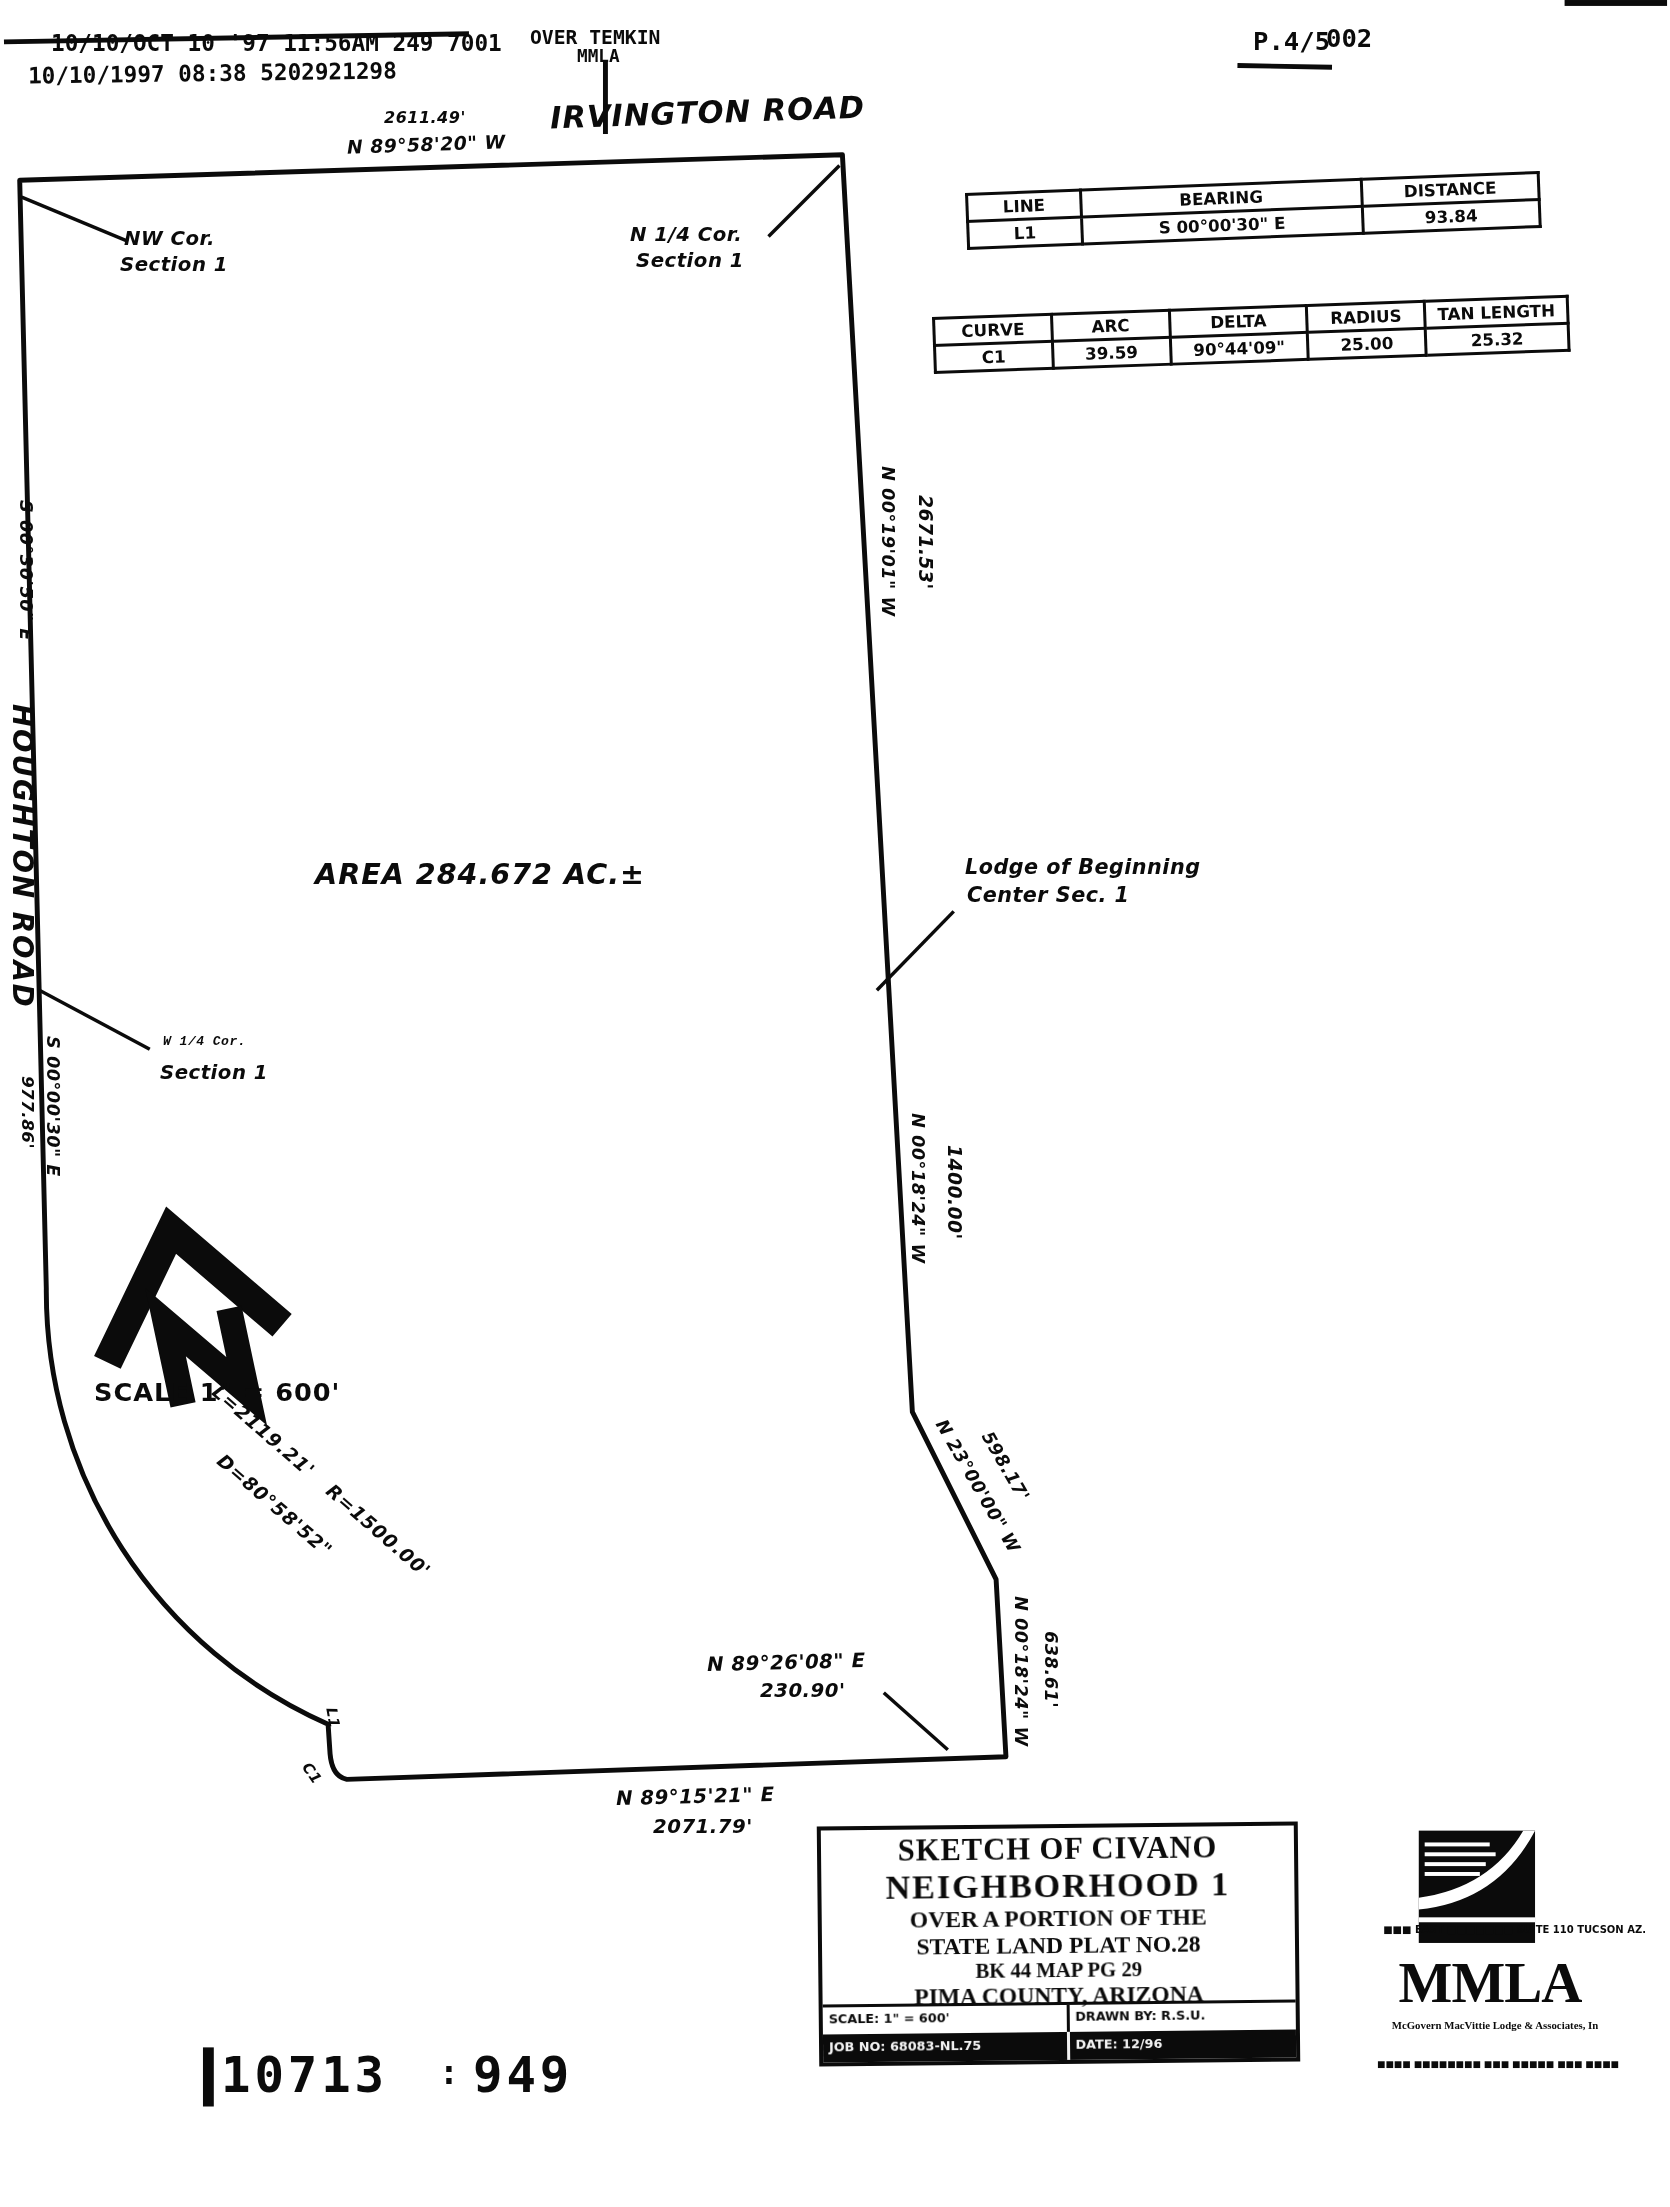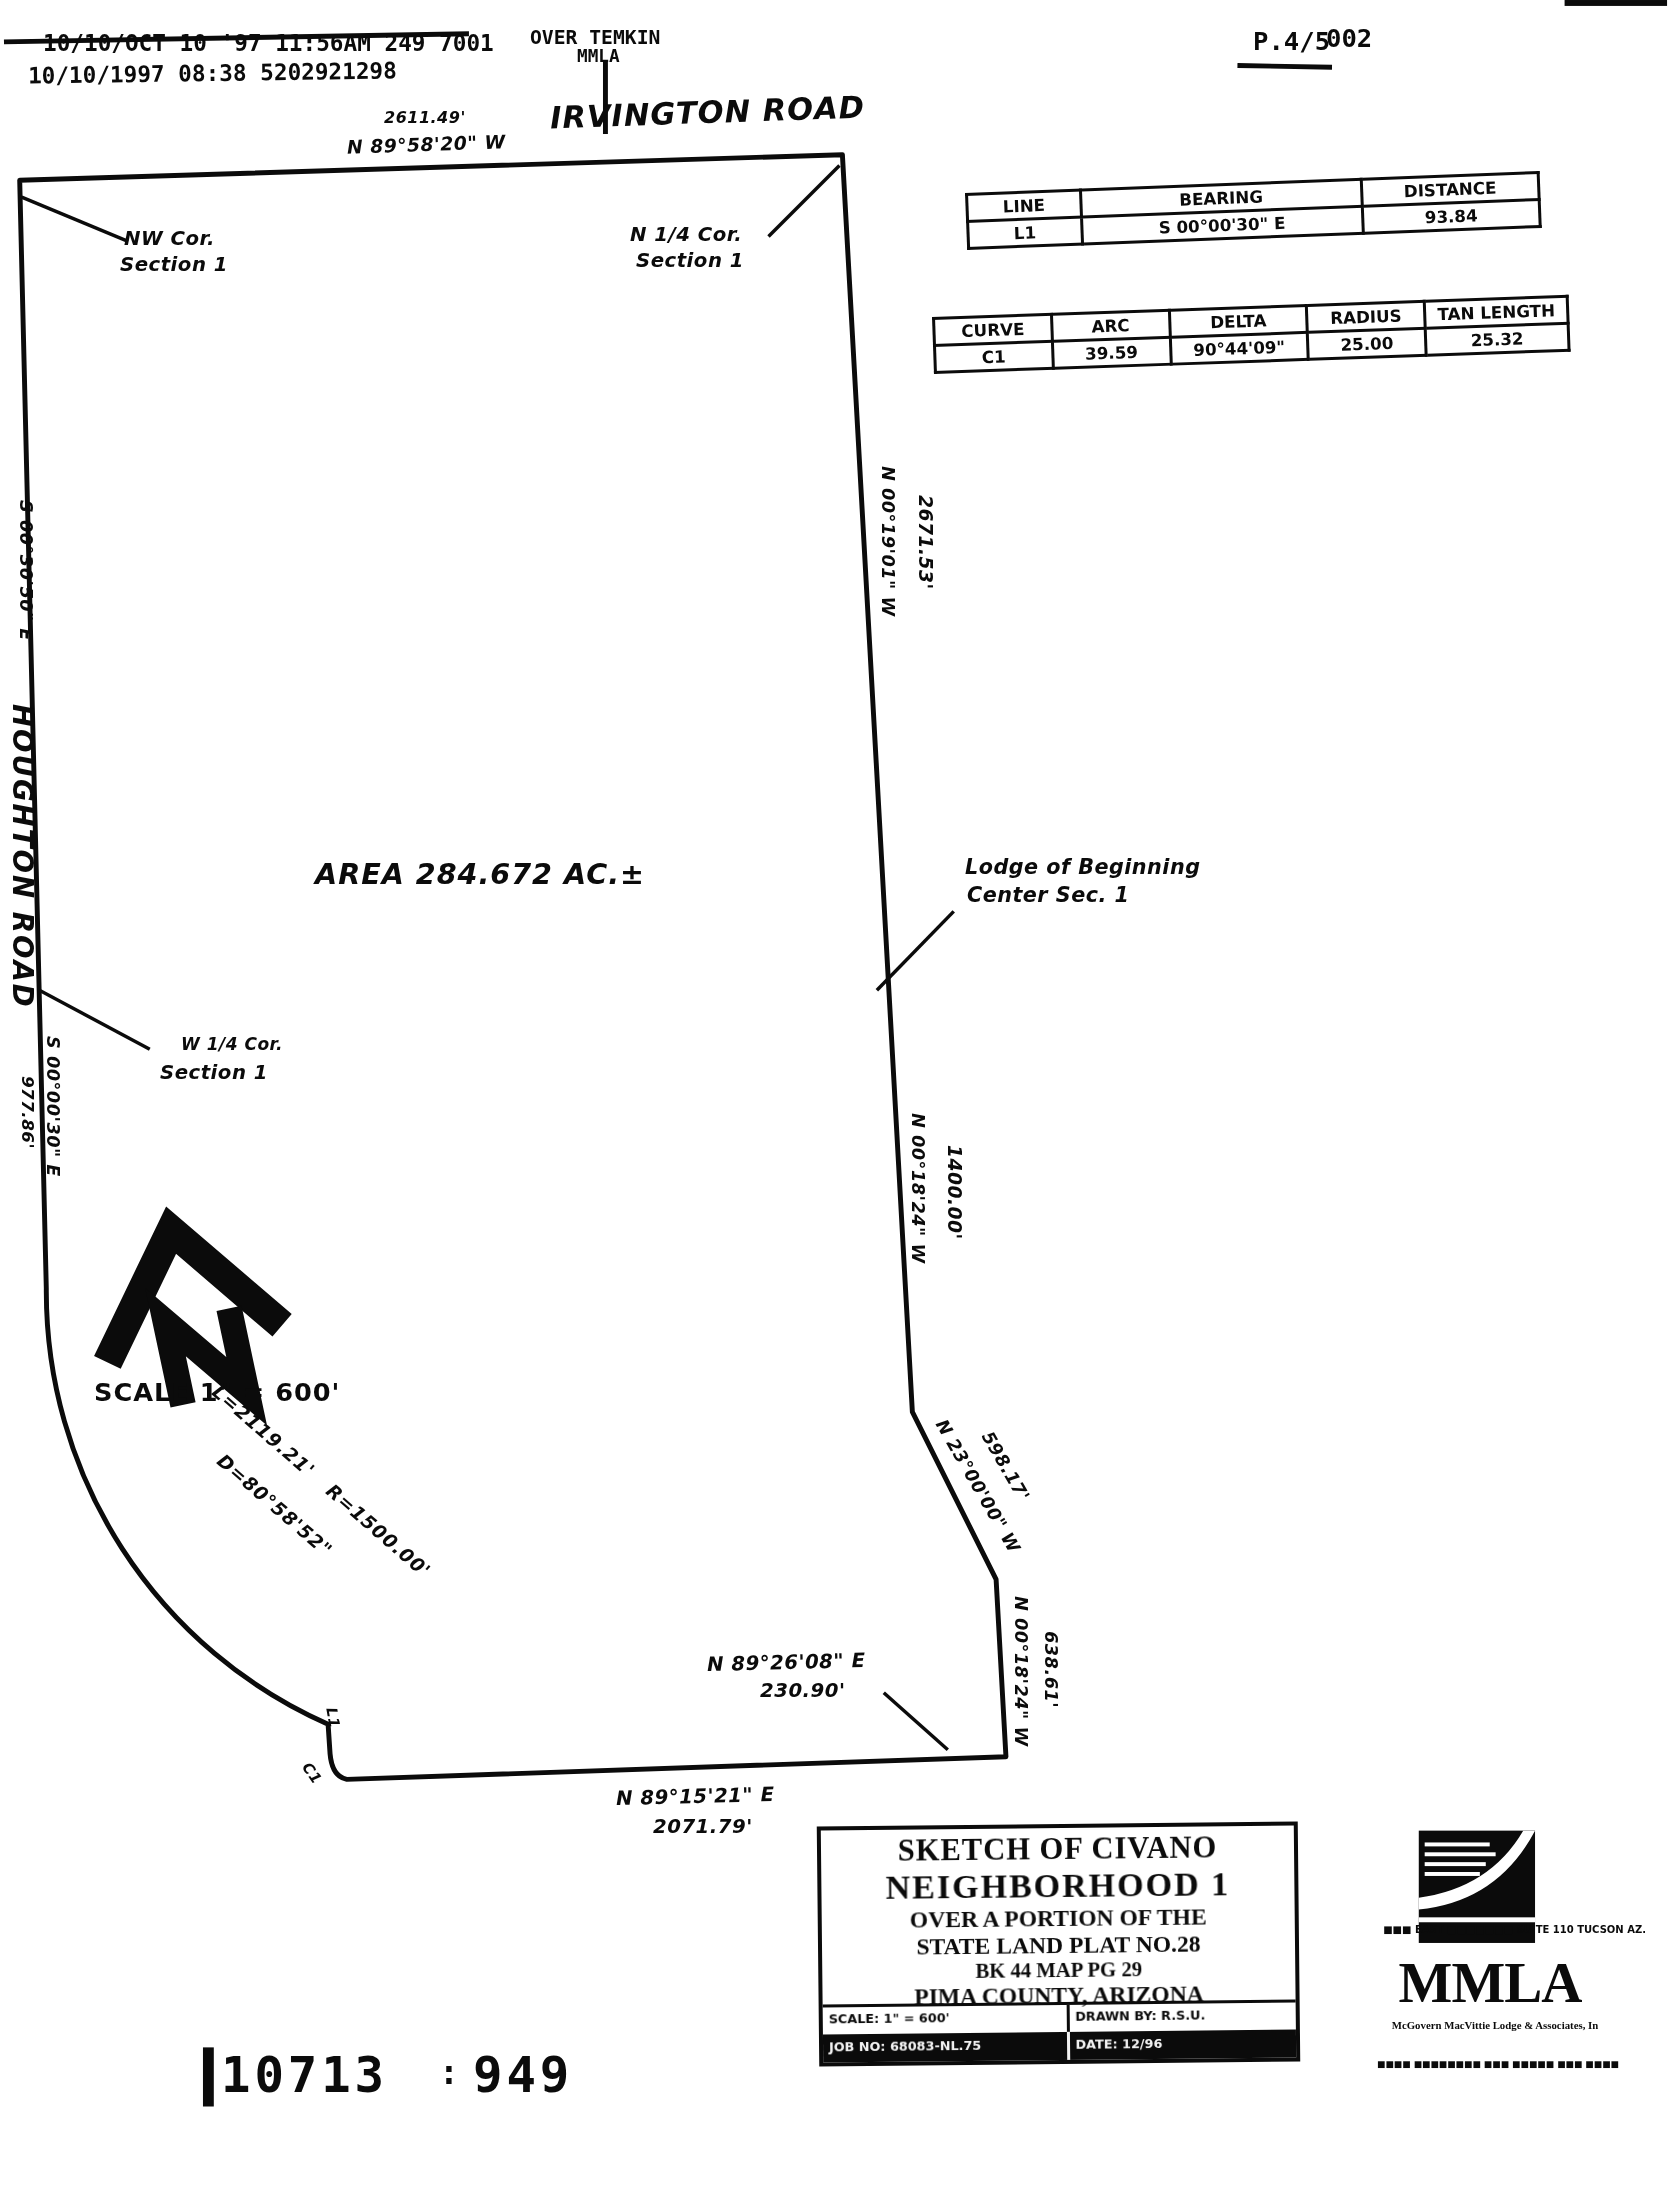--- a/index.html
+++ b/index.html
@@ -49,36 +49,36 @@
       <rect x="1446" y="1870" width="66" height="4" fill="#ffffff"></rect>
       <rect x="1446" y="1880" width="72" height="4" fill="#ffffff"></rect>
       <rect x="1446" y="1890" width="62" height="4" fill="#ffffff"></rect>
       <rect x="1446" y="1900" width="56" height="4" fill="#ffffff"></rect>
       <rect x="1440" y="1946" width="118" height="5" fill="#ffffff"></rect>
     </g>
 
     <rect x="206" y="2078" width="11" height="60" fill="#0b0b0b"></rect>
   </svg>
 
-  <div class="abs fax" style="left:43px;top:29.6px;font-size:22.7px;">10/10/OCT 10 '97  11:56AM 249 7001</div>
+  <div class="abs fax" style="left:51px;top:29.6px;font-size:22.7px;">10/10/OCT 10 '97  11:56AM 249 7001</div>
   <div class="abs fax" style="left:27.6px;top:60px;font-size:22.7px;transform:rotate(-0.8deg);">10/10/1997  08:38      5202921298</div>
   <div class="abs fax" style="left:530px;top:25.6px;font-size:19.7px;">OVER TEMKIN</div>
   <div class="abs fax" style="left:577px;top:46px;font-size:17.7px;">MMLA</div>
   <div class="abs fax" style="left:1253px;top:25.6px;font-size:25.6px;">P.4/5</div>
   <div class="abs fax" style="left:1326px;top:22.7px;font-size:25.6px;">002</div>
 
   <div class="abs hand" style="left:384px;top:108px;font-size:16px;">2611.49'</div>
   <div class="abs hand" style="left:347px;top:134px;font-size:18.7px;transform:rotate(-2deg);">N 89°58'20" W</div>
   <div class="abs hand" style="left:550px;top:95px;font-size:30.5px;transform:rotate(-2deg);letter-spacing:1px;">IRVINGTON ROAD</div>
 
   <div class="abs hand" style="left:124px;top:227px;font-size:19.7px;">NW Cor.</div>
   <div class="abs hand" style="left:120px;top:253px;font-size:19.7px;">Section 1</div>
   <div class="abs hand" style="left:630px;top:223px;font-size:19.7px;">N 1/4 Cor.</div>
   <div class="abs hand" style="left:636px;top:249px;font-size:19.7px;">Section 1</div>
-  <div class="abs hand" style="left:181px;top:1034px;font-size:17px;">W 1/4 Cor.</div>
+  <div class="abs hand" style="left:163px;top:1034px;font-size:13px;font-family:Liberation Mono, monospace;">W 1/4 Cor.</div>
   <div class="abs hand" style="left:160px;top:1061px;font-size:19.7px;">Section 1</div>
 
   <div class="abs hand v" style="left:36px;top:500px;font-size:17.7px;">S 00°30'50" E</div>
   <div class="abs hand v" style="left:39px;top:704px;font-size:27.6px;letter-spacing:2px;">HOUGHTON ROAD</div>
   <div class="abs hand v" style="left:63px;top:1036px;font-size:17.7px;">S 00°00'30" E</div>
   <div class="abs hand v" style="left:38px;top:1076px;font-size:16.7px;">977.86'</div>
 
   <div class="abs hand" style="left:315px;top:857px;font-size:28.6px;letter-spacing:1px;">AREA 284.672 AC.±</div>
 
   <div class="abs hand v" style="left:898px;top:466px;font-size:17.7px;">N 00°19'01" W</div>

